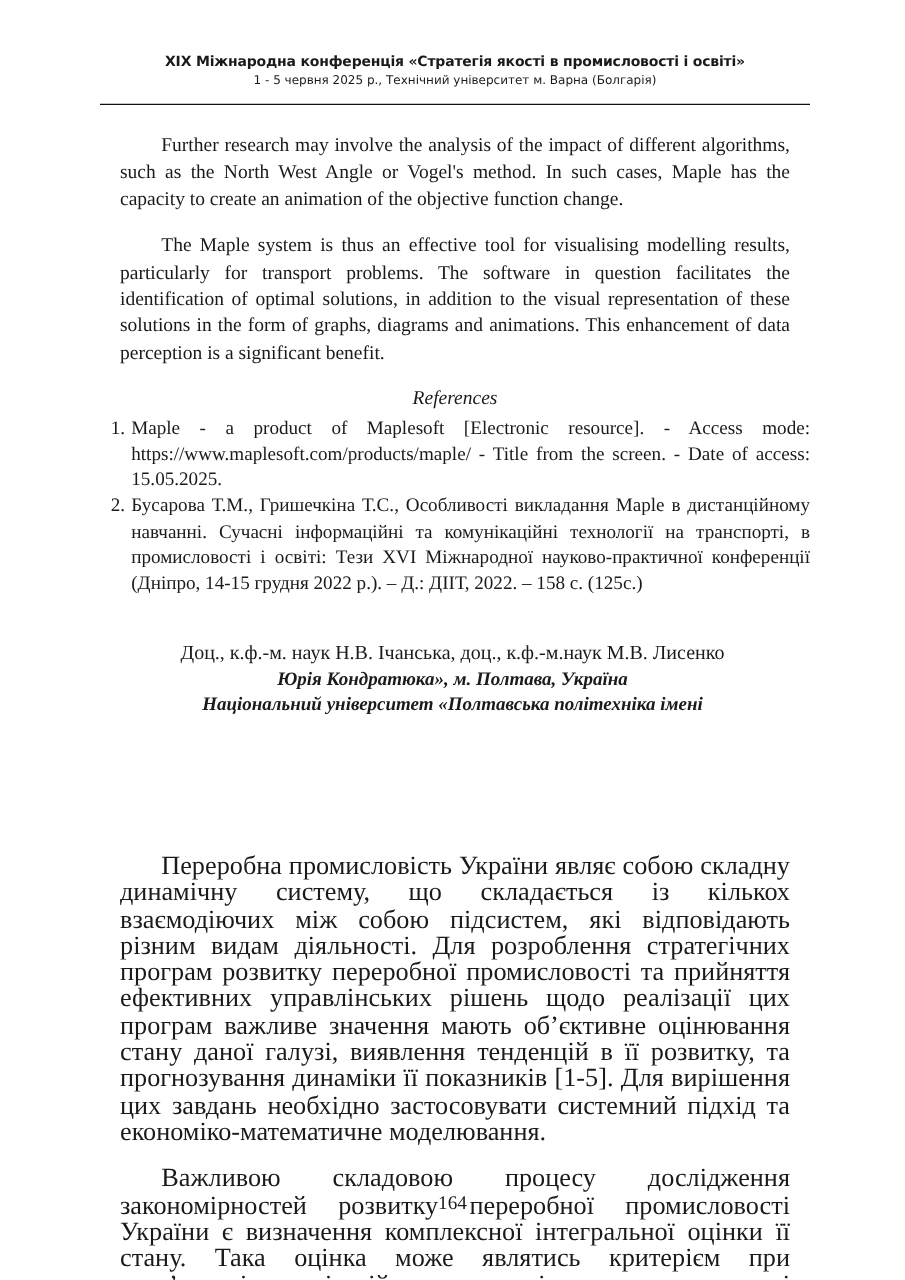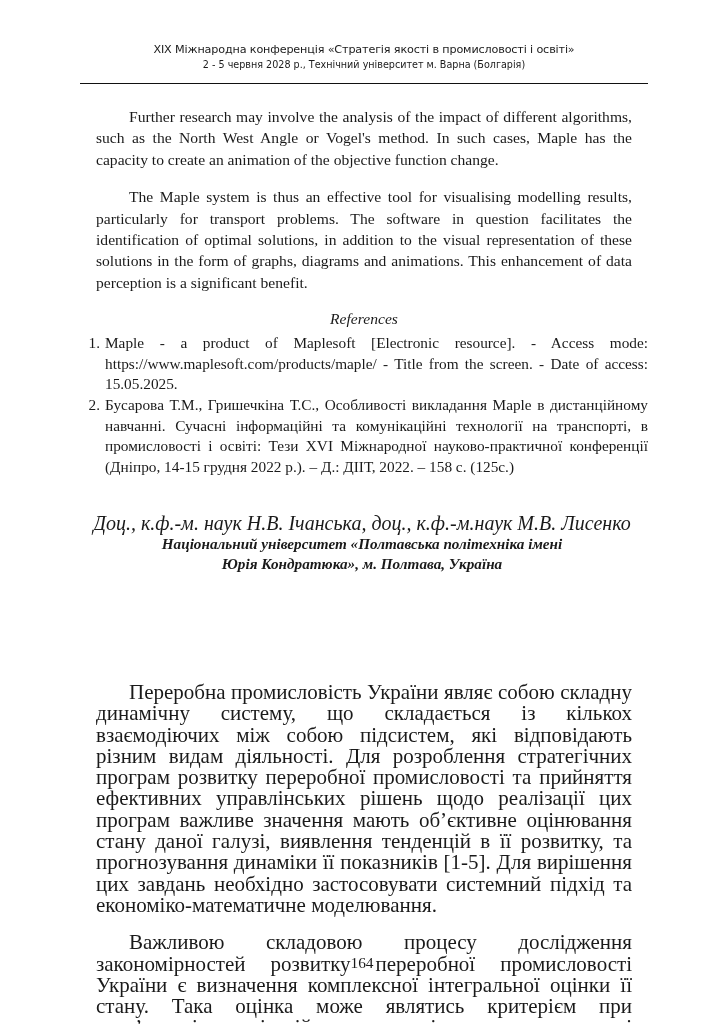--- a/index.html
+++ b/index.html
@@ -27,21 +27,21 @@
   .running-head {
     position: absolute;
     left: 80px;
     top: 42px;
     width: 568px;
     text-align: center;
     font-family: "DejaVu Sans", sans-serif;
   }
   .running-head .rh-line1 {
     font-size: 11.2px;
-    font-weight: normal;
+    font-weight: bold;
     letter-spacing: -0.15px;
     line-height: 15px;
     white-space: nowrap;
   }
   .running-head .rh-line2 {
     font-size: 9.6px;
     font-weight: normal;
     line-height: 14px;
     margin-top: 1px;
     white-space: nowrap;
@@ -123,22 +123,21 @@
   }
   .article-title .t-wide {
     display: block;
     white-space: nowrap;
     transform: scaleX(0.985);
     transform-origin: center;
   }
   .authors {
     margin-top: 9px;
     text-align: center;
-    font-size: 20px;
-    font-style: italic;
+    font-size: 16px;
     line-height: 20px;
   }
   .affiliation {
     text-align: center;
     font-size: 15.2px;
     font-style: italic;
     font-weight: bold;
     line-height: 20.4px;
     margin-top: 1px;
   }
@@ -166,21 +165,21 @@
     line-height: 20px;
   }
 </style>
 </head>
 <body>
 
 <div class="page">
 
   <div class="running-head">
     <div class="rh-line1">XIX Міжнародна конференція «Стратегія якості в промисловості і освіті»</div>
-    <div class="rh-line2">2 - 5 червня 2028 р., Технічний університет м. Варна (Болгарія)</div>
+    <div class="rh-line2">1 - 5 червня 2025 р., Технічний університет м. Варна (Болгарія)</div>
   </div>
   <div class="head-rule"></div>
 
   <div class="content">
     <p class="para en">Further research may involve the analysis of the impact of different algorithms, such as the North West Angle or Vogel's method. In such cases, Maple has the capacity to create an animation of the objective function change.</p>
     <p class="para en">The Maple system is thus an effective tool for visualising modelling results, particularly for transport problems. The software in question facilitates the identification of optimal solutions, in addition to the visual representation of these solutions in the form of graphs, diagrams and animations. This enhancement of data perception is a significant benefit.</p>
 
     <div class="references-title">References</div>
 
     <ol class="ref-list">
@@ -191,22 +190,22 @@
       <li>
         <span class="ref-num">2.</span>
         <span>Бусарова Т.М., Гришечкіна Т.С., Особливості викладання Maple в дистанційному навчанні. Сучасні інформаційні та комунікаційні технології на транспорті, в промисловості і освіті: Тези XVI Міжнародної науково-практичної конференції (Дніпро, 14-15 грудня 2022 р.). – Д.: ДІІТ, 2022. – 158 с. (125с.)</span>
       </li>
     </ol>
   </div>
 
   <div class="article-block">
     <div class="authors">Доц., к.ф.-м. наук Н.В. Ічанська, доц., к.ф.-м.наук М.В. Лисенко</div>
     <div class="affiliation">
+      <div>Юрія Кондратюка», м. Полтава, Україна</div>
       <div>Національний університет «Полтавська політехніка імені</div>
-      <div>Юрія Кондратюка», м. Полтава, Україна</div>
     </div>
   </div>
 
   <div class="uk-body">
     <p class="para">Переробна промисловість України являє собою складну динамічну систему, що складається із кількох взаємодіючих між собою підсистем, які відповідають різним видам діяльності. Для розроблення стратегічних програм розвитку переробної промисловості та прийняття ефективних управлінських рішень щодо реалізації цих програм важливе значення мають об’єктивне оцінювання стану даної галузі, виявлення тенденцій в її розвитку, та прогнозування динаміки її показників [1-5]. Для вирішення цих завдань необхідно застосовувати системний підхід та економіко-математичне моделювання.</p>
     <p class="para">Важливою складовою процесу дослідження закономірностей розвитку переробної промисловості України є визначення комплексної інтегральної оцінки її стану. Така оцінка може являтись критерієм при розв’язанні оптимізаційних задач, які виникають в процесі управління даною галуззю виробництва. Така оцінка повинна засновуватись на реальних статистичних показниках і враховувати взаємозв’язки між цими показниками.</p>
   </div>
 
   <div class="folio">164</div>
 

